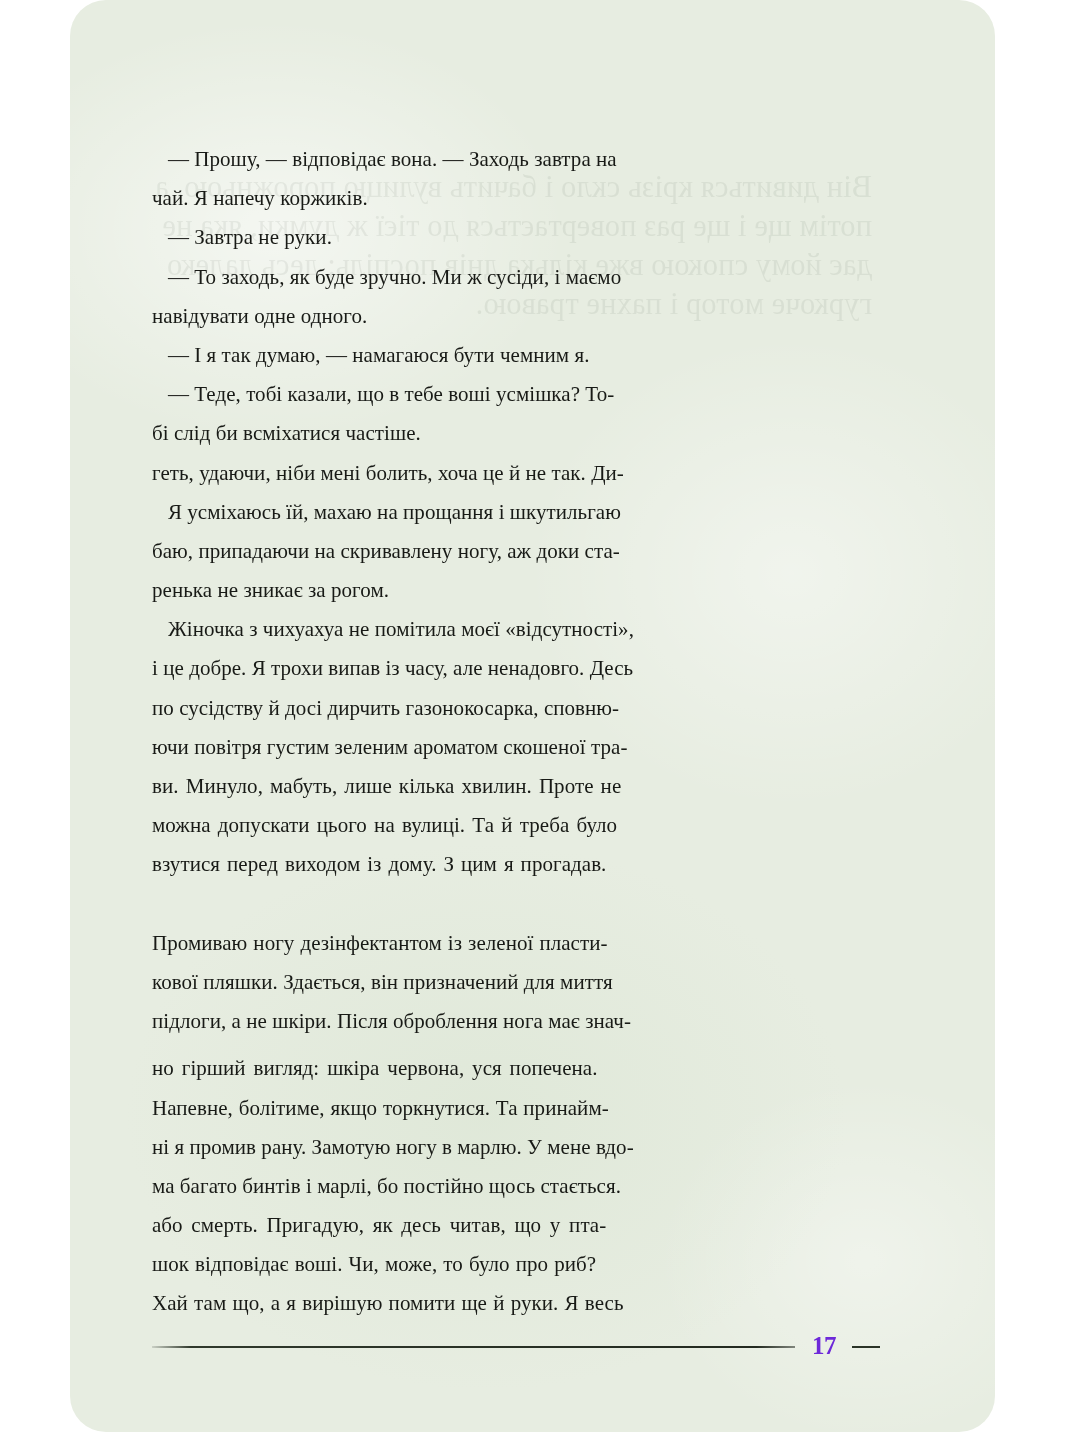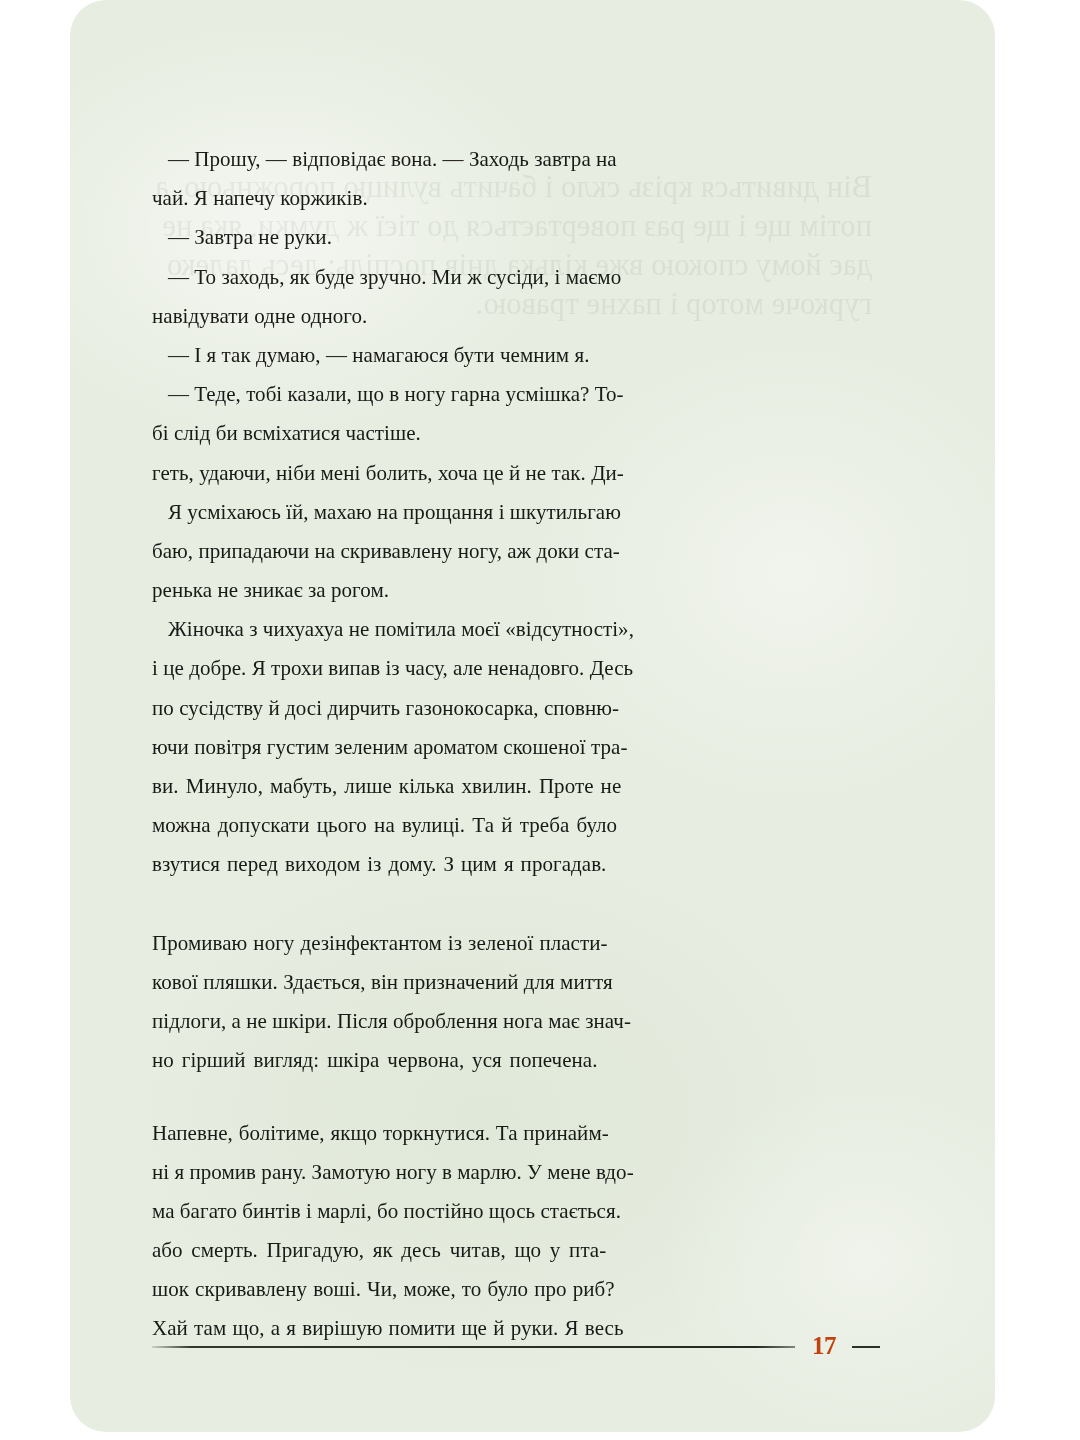--- a/index.html
+++ b/index.html
@@ -92,21 +92,21 @@
     width: 643px;
     height: 2px;
     background: linear-gradient(to right, rgba(40,46,38,0.15), #30392c 6%, #232a20 94%, rgba(40,46,38,0.55));
   }
   #footer-page-number {
     position: absolute;
     left: 660px;
     top: -1px;
     font-size: 25px;
     line-height: 40px;
-    color: #c2410c;
+    color: #6d28d9;
     font-weight: 600;
     letter-spacing: -0.5px;
   }
   #footer-dash {
     position: absolute;
     left: 700px;
     top: 19px;
     width: 28px;
     height: 2px;
     background: #2b3327;
@@ -121,43 +121,43 @@
 
   <div id="showthrough">Він дивиться крізь скло і бачить вулицю порожньою, а потім ще і ще раз повертається до тієї ж думки, яка не дає йому спокою вже кілька днів поспіль; десь далеко гуркоче мотор і пахне травою.</div>
 
   <div id="text-column">
       <div class="text-line">   — Прошу, — відповідає вона. — Заходь завтра на</div>
       <div class="text-line">чай. Я напечу коржиків.</div>
       <div class="text-line">   — Завтра не руки.</div>
       <div class="text-line">   — То заходь, як буде зручно. Ми ж сусіди, і маємо</div>
       <div class="text-line">навідувати одне одного.</div>
       <div class="text-line">   — І я так думаю, — намагаюся бути чемним я.</div>
-      <div class="text-line">   — Теде, тобі казали, що в ногу гарна усмішка? То-</div>
+      <div class="text-line">   — Теде, тобі казали, що в тебе воші усмішка? То-</div>
       <div class="text-line">бі слід би всміхатися частіше.</div>
       <div class="text-line">геть, удаючи, ніби мені болить, хоча це й не так. Ди-</div>
       <div class="text-line">   Я усміхаюсь їй, махаю на прощання і шкутильгаю</div>
       <div class="text-line">баю, припадаючи на скривавлену ногу, аж доки ста-</div>
       <div class="text-line">ренька не зникає за рогом.</div>
       <div class="text-line">   Жіночка з чихуахуа не помітила моєї «відсутності»,</div>
       <div class="text-line">і це добре. Я трохи випав із часу, але ненадовго. Десь</div>
       <div class="text-line">по сусідству й досі дирчить газонокосарка, сповню-</div>
       <div class="text-line">ючи повітря густим зеленим ароматом скошеної тра-</div>
       <div class="text-line" style="word-spacing: 1.8px;">ви. Минуло, мабуть, лише кілька хвилин. Проте не</div>
       <div class="text-line" style="word-spacing: 1.9px; font-family: Liberation Serif, serif;">можна допускати цього на вулиці. Та й треба було</div>
       <div class="text-line" style="word-spacing: 1.7px;">взутися перед виходом із дому. З цим я прогадав.</div>
       <div class="blank-line"></div>
       <div class="text-line" style="word-spacing: 0.7px;">Промиваю ногу дезінфектантом із зеленої пласти-</div>
       <div class="text-line">кової пляшки. Здається, він призначений для миття</div>
       <div class="text-line">підлоги, а не шкіри. Після оброблення нога має знач-</div>
-      <div class="text-line" style="word-spacing: 2.6px;">но гірший вигляд: шкіра червона, уся попечена.</div>
-      <div class="text-line" style="word-spacing: 0.5px; margin-top: 33px;">Напевне, болітиме, якщо торкнутися. Та принайм-</div>
+      <div class="text-line" style="word-spacing: 2.6px; margin-top: 8px;">но гірший вигляд: шкіра червона, уся попечена.</div>
+      <div class="text-line" style="word-spacing: 0.5px;">Напевне, болітиме, якщо торкнутися. Та принайм-</div>
       <div class="text-line">ні я промив рану. Замотую ногу в марлю. У мене вдо-</div>
       <div class="text-line">ма багато бинтів і марлі, бо постійно щось стається.</div>
       <div class="text-line" style="word-spacing: 3.4px;">або смерть. Пригадую, як десь читав, що у пта-</div>
-      <div class="text-line" style="word-spacing: 0.8px;">шок скривавлену воші. Чи, може, то було про риб?</div>
+      <div class="text-line" style="word-spacing: 0.8px;">шок відповідає воші. Чи, може, то було про риб?</div>
       <div class="text-line" style="word-spacing: 0.9px;">Хай там що, а я вирішую помити ще й руки. Я весь</div>
     </div>
 
   <div id="footer">
     <div id="footer-rule"></div>
     <div id="footer-page-number">17</div>
     <div id="footer-dash"></div>
   </div>
 
 </div>

